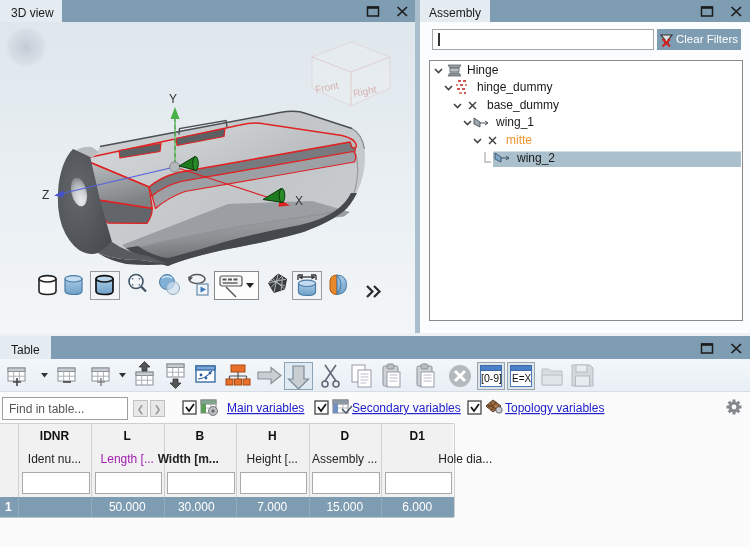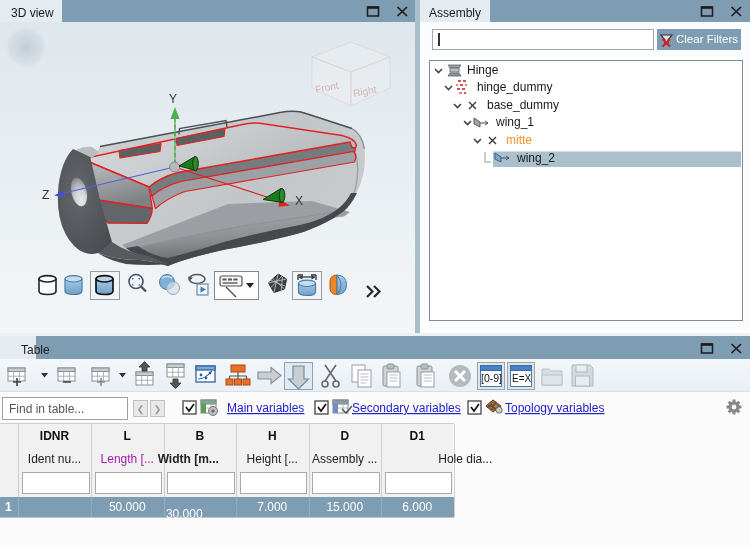--- a/index.html
+++ b/index.html
@@ -276,21 +276,21 @@
   <text x="57" y="48" font-size="12" fill="#1a1a1a">base_dummy</text>
   <text x="66" y="65" font-size="12" fill="#1a1a1a">wing_1</text>
   <text x="76" y="83" font-size="12" fill="#ee9430">mitte</text>
   <text x="87" y="101" font-size="12" fill="#1a1a1a">wing_2</text>
 </svg>
 </div>
 
 <div class="abs" style="left:0;top:333px;width:750px;height:214px;background:#fbfbfb;">
   <div class="abs" style="left:0;top:0;width:750px;height:3px;background:#eef1f4;"></div>
   <div class="abs tabbar" style="left:0;top:3px;width:750px;height:23px;"></div>
-  <div class="abs tab" style="left:0;top:3px;width:36px;height:23px;padding:7px 0 0 21px;">Table</div>
+  <div class="abs tab" style="left:0;top:3px;width:51px;height:23px;padding:7px 0 0 11px;">Table</div>
   <svg class="abs" style="left:700px;top:9px" width="45" height="14" viewBox="0 0 45 14">
     <rect x="1.5" y="2" width="11" height="9" fill="none" stroke="#1c1c1c" stroke-width="1.5"></rect>
     <line x1="1.5" y1="2.6" x2="12.5" y2="2.6" stroke="#1c1c1c" stroke-width="2.4"></line>
     <path d="M31.5 2 L41 11 M41 2 L31.5 11" stroke="#1c1c1c" stroke-width="1.7" fill="none"></path>
   </svg>
 
   <div class="abs" style="left:0;top:26px;width:750px;height:33px;background:linear-gradient(#f3f7fa,#e8eff5);border-bottom:1px solid #d8dee3;"></div>
   <svg class="abs" style="left:0;top:28px" width="750" height="31" viewBox="0 0 750 31">
 <defs>
 <g id="tbl">
@@ -453,21 +453,21 @@
 <div class="abs" style="left:18px;top:96px;width:73px;height:16px;font-size:12px;font-weight:bold;color:#111;text-align:center;">IDNR</div>
 <div class="abs" style="left:18px;top:119px;width:73px;height:16px;font-size:12px;color:#222;text-align:center;">Ident nu...</div>
 <div class="abs" style="left:21.5px;top:139px;width:68px;height:22px;background:#fff;border:1px solid #aaa;"></div>
 <div class="abs" style="left:91px;top:96px;width:72.5px;height:16px;font-size:12px;font-weight:bold;color:#111;text-align:center;">L</div>
 <div class="abs" style="left:91px;top:119px;width:72.5px;height:16px;font-size:12px;color:#a21caf;text-align:center;">Length [...</div>
 <div class="abs" style="left:94.5px;top:139px;width:67.5px;height:22px;background:#fff;border:1px solid #aaa;"></div>
 <div class="abs" style="left:91px;top:167px;width:72.5px;height:15px;font-size:12px;color:#fff;text-align:center;">50.000</div>
 <div class="abs" style="left:163.5px;top:96px;width:72.5px;height:16px;font-size:12px;font-weight:bold;color:#111;text-align:center;">B</div>
 <div class="abs" style="left:152px;top:119px;width:72.5px;height:16px;font-size:12px;color:#222;text-align:center;font-weight:bold;">Width [m...</div>
 <div class="abs" style="left:167.0px;top:139px;width:67.5px;height:22px;background:#fff;border:1px solid #aaa;"></div>
-<div class="abs" style="left:148px;top:167px;width:72.5px;height:15px;font-size:12px;color:#fff;text-align:center;margin-top:7px;">30.000</div>
+<div class="abs" style="left:160px;top:167px;width:72.5px;height:15px;font-size:12px;color:#fff;text-align:center;">30.000</div>
 <div class="abs" style="left:236px;top:96px;width:72.5px;height:16px;font-size:12px;font-weight:bold;color:#111;text-align:center;">H</div>
 <div class="abs" style="left:236px;top:119px;width:72.5px;height:16px;font-size:12px;color:#222;text-align:center;">Height [...</div>
 <div class="abs" style="left:239.5px;top:139px;width:67.5px;height:22px;background:#fff;border:1px solid #aaa;"></div>
 <div class="abs" style="left:236px;top:167px;width:72.5px;height:15px;font-size:12px;color:#fff;text-align:center;">7.000</div>
 <div class="abs" style="left:308.5px;top:96px;width:72.5px;height:16px;font-size:12px;font-weight:bold;color:#111;text-align:center;">D</div>
 <div class="abs" style="left:308.5px;top:119px;width:72.5px;height:16px;font-size:12px;color:#222;text-align:center;">Assembly ...</div>
 <div class="abs" style="left:312.0px;top:139px;width:67.5px;height:22px;background:#fff;border:1px solid #aaa;"></div>
 <div class="abs" style="left:308.5px;top:167px;width:72.5px;height:15px;font-size:12px;color:#fff;text-align:center;">15.000</div>
 <div class="abs" style="left:381px;top:96px;width:72.5px;height:16px;font-size:12px;font-weight:bold;color:#111;text-align:center;">D1</div>
 <div class="abs" style="left:381px;top:119px;width:72.5px;height:16px;font-size:12px;color:#222;text-align:center;margin-left:48px;">Hole dia...</div>

